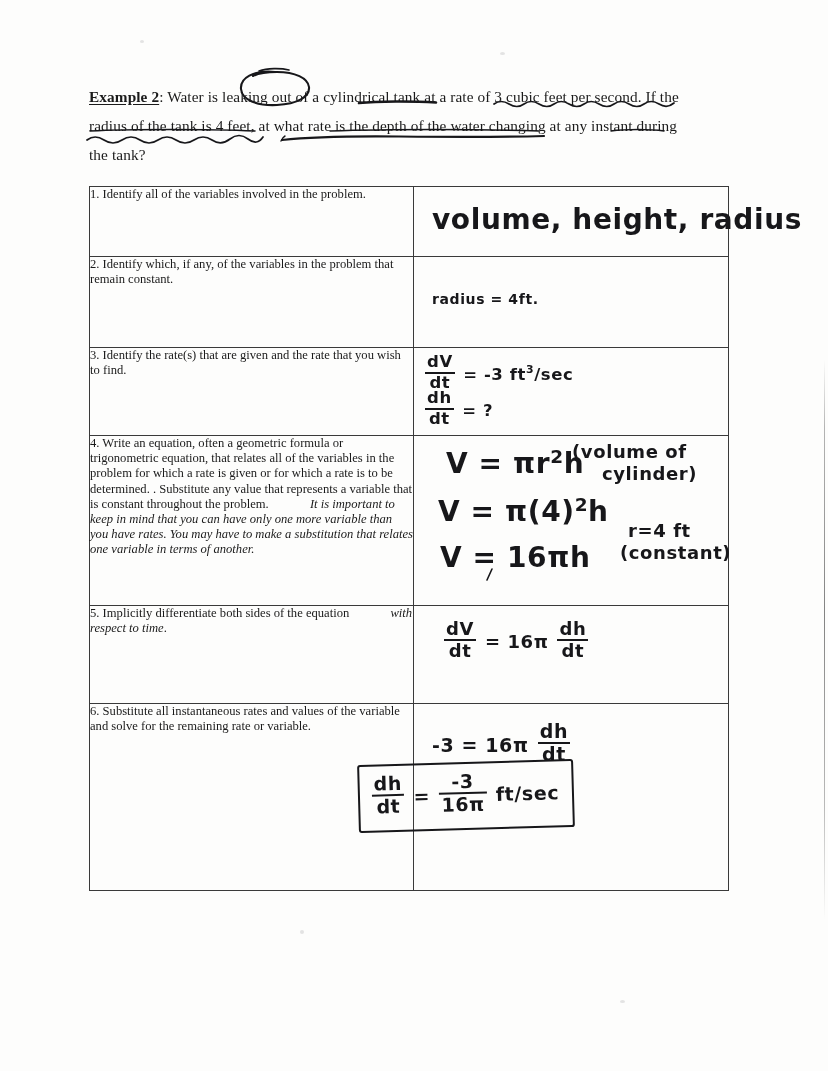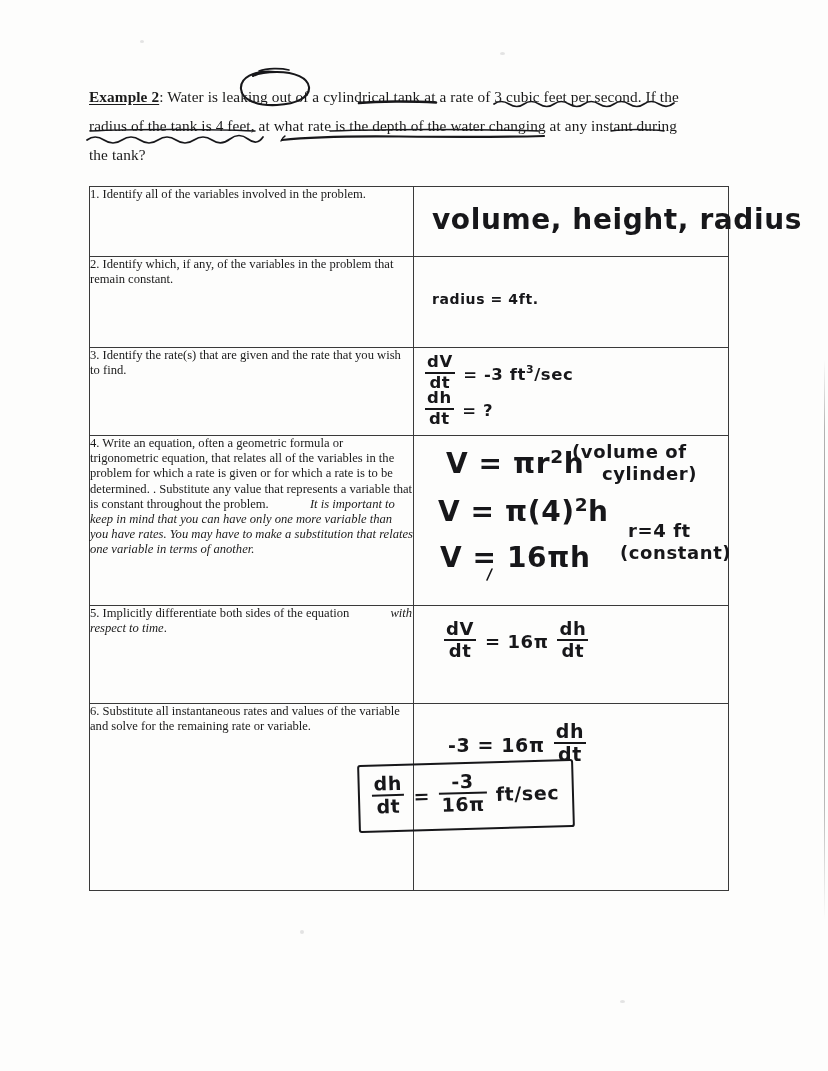--- a/index.html
+++ b/index.html
@@ -324,21 +324,21 @@
           </div>
         </td>
       </tr>
 
       <tr class="r6">
         <td class="prompt-cell">
           <span class="prompt-text">6.  Substitute all instantaneous rates and values of the variable and solve for the remaining rate or variable.</span>
         </td>
         <td class="answer-cell">
           <div class="hw-wrap">
-            <div class="hw hw-line hw-sm" style="left:18px;top:18px;font-size:19px;margin-left:16px;">
+            <div class="hw hw-line hw-sm" style="left:18px;top:18px;font-size:19px;">
               <span>-3 = 16π</span>
               <span class="frac">
                 <span class="num">dh</span>
                 <span class="den">dt</span>
               </span>
             </div>
 
             <div id="answer-box">
               <div class="hw hw-line hw-sm" style="left:10px;top:8px;font-size:19px;">
                 <span class="frac">

